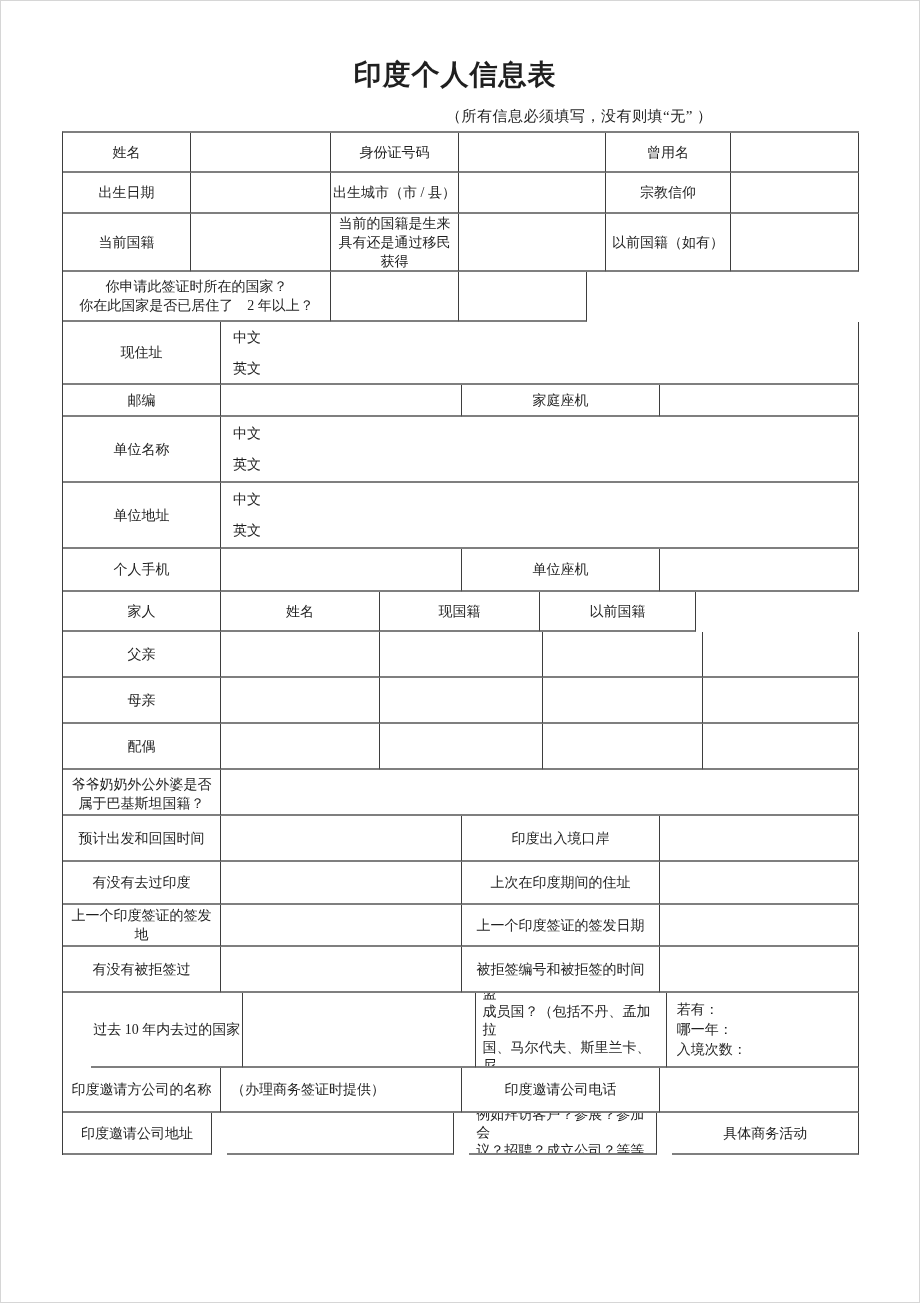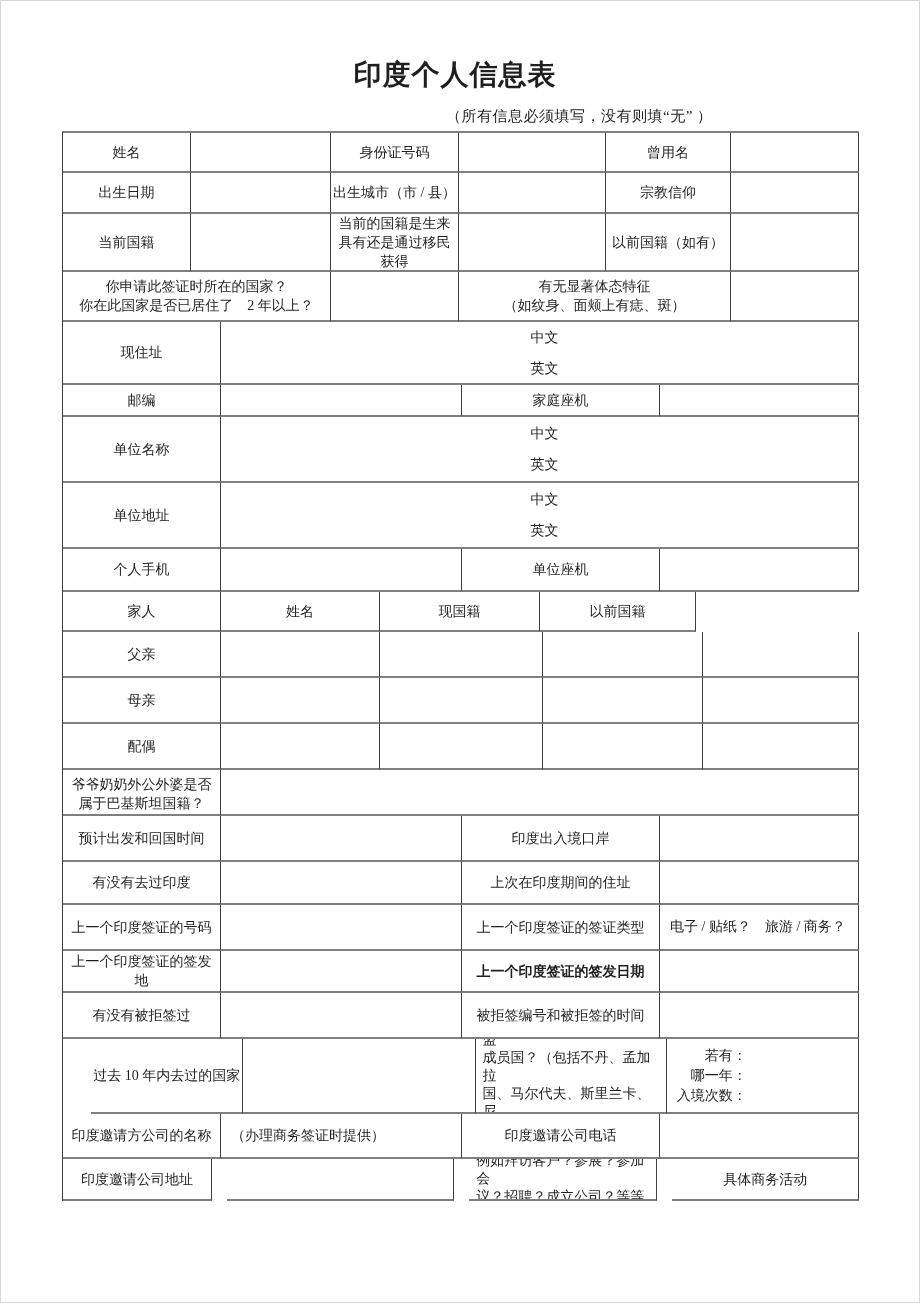--- a/index.html
+++ b/index.html
@@ -43,21 +43,21 @@
     padding:1px 2px;
     overflow:hidden;
   }
   .cell.note {
     justify-content:flex-start; text-align:left;
     padding:2px 6px 2px 10px;
     line-height:20px;
   }
   .cell.note.dense { line-height:18px; padding-left:7px; padding-right:4px; }
   .cell.bilingual {
-    justify-content:center; text-align:left;
+    justify-content:flex-start; text-align:left;
     padding-left:12px;
     line-height:31px;
   }
 </style>
 </head>
 <body>
 
 <div class="page-frame"></div>
 
 <h1 class="page-title">印度个人信息表</h1>
@@ -87,22 +87,20 @@
 具有还是通过移民
 获得</span></div>
       <div class="cell input" style="width: 147px;"><span></span></div>
       <div class="cell label" style="width: 125px;"><span>以前国籍（如有）</span></div>
       <div class="cell input" style="width: 128px;"><span></span></div>
     </div>
     <div class="row" style="height: 50px;">
       <div class="cell label" style="width: 268px;"><span>你申请此签证时所在的国家？
 你在此国家是否已居住了　2 年以上？</span></div>
       <div class="cell input" style="width: 128px;"><span></span></div>
-      <div class="cell label" style="width: 272px;"><span>有无显著体态特征
-（如纹身、面颊上有痣、斑）</span></div>
       <div class="cell input" style="width: 128px;"><span></span></div>
     </div>
     <div class="row" style="height: 63px;">
       <div class="cell label" style="width: 158px;"><span>现住址</span></div>
       <div class="cell bilingual" style="width: 638px;"><span>中文
 英文</span></div>
     </div>
     <div class="row" style="height: 32px;">
       <div class="cell label" style="width: 158px;"><span>邮编</span></div>
       <div class="cell input" style="width: 241px;"><span></span></div>
@@ -162,47 +160,41 @@
       <div class="cell input" style="width: 241px;"><span></span></div>
       <div class="cell label" style="width: 198px;"><span>印度出入境口岸</span></div>
       <div class="cell input" style="width: 199px;"><span></span></div>
     </div>
     <div class="row" style="height: 43px;">
       <div class="cell label" style="width: 158px;"><span>有没有去过印度</span></div>
       <div class="cell input" style="width: 241px;"><span></span></div>
       <div class="cell label" style="width: 198px;"><span>上次在印度期间的住址</span></div>
       <div class="cell input" style="width: 199px;"><span></span></div>
     </div>
-    <div class="row" style="height: 46px;">
-      <div class="cell label" style="width: 158px;"><span>上一个印度签证的号码</span></div>
-      <div class="cell input" style="width: 241px;"><span></span></div>
-      <div class="cell label" style="width: 198px;"><span>上一个印度签证的签证类型</span></div>
-      <div class="cell note" style="width: 199px;"><span>电子 / 贴纸？　旅游 / 商务？</span></div>
-    </div>
     <div class="row" style="height: 42px;">
       <div class="cell label" style="width: 158px;"><span>上一个印度签证的签发
 地</span></div>
       <div class="cell input" style="width: 241px;"><span></span></div>
-      <div class="cell label" style="width: 198px; font-weight: bold;"><span>上一个印度签证的签发日期</span></div>
+      <div class="cell label" style="width: 198px;"><span>上一个印度签证的签发日期</span></div>
       <div class="cell input" style="width: 199px;"><span></span></div>
     </div>
     <div class="row" style="height: 46px;">
       <div class="cell label" style="width: 158px;"><span>有没有被拒签过</span></div>
       <div class="cell input" style="width: 241px;"><span></span></div>
       <div class="cell label" style="width: 198px;"><span>被拒签编号和被拒签的时间</span></div>
       <div class="cell input" style="width: 199px;"><span></span></div>
     </div>
     <div class="row" style="height: 75px;">
       <div class="cell label" style="width: 158px; margin-left: 28px;"><span>过去 10 年内去过的国家</span></div>
       <div class="cell input" style="width: 241px;"><span></span></div>
       <div class="cell note dense" style="width: 198px;"><span>过去 3 年内有没有去过“南盟”
 成员国？（包括不丹、孟加拉
 国、马尔代夫、斯里兰卡、尼
 泊尔、巴基斯坦和阿富汗）</span></div>
-      <div class="cell note" style="width: 199px; text-align: right;"><span>若有：
+      <div class="cell note" style="width: 199px;"><span>若有：
 哪一年：
 入境次数：</span></div>
     </div>
     <div class="row" style="height: 45px;">
       <div class="cell label" style="width: 158px;"><span>印度邀请方公司的名称</span></div>
       <div class="cell note" style="width: 241px;"><span>（办理商务签证时提供）</span></div>
       <div class="cell label" style="width: 198px;"><span>印度邀请公司电话</span></div>
       <div class="cell input" style="width: 199px;"><span></span></div>
     </div>
     <div class="row" style="height: 42px; gap: 15px;">

